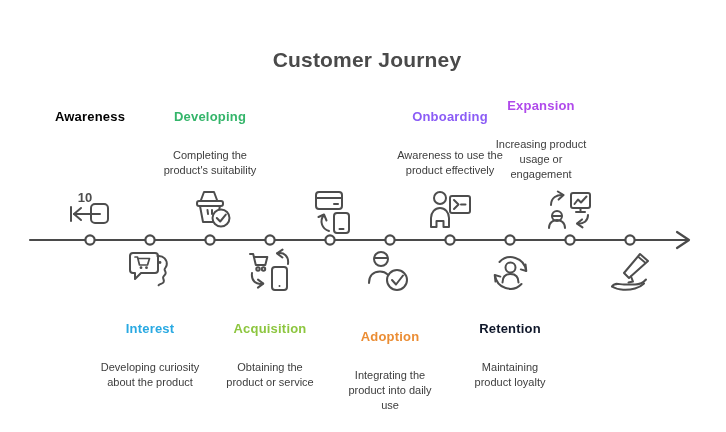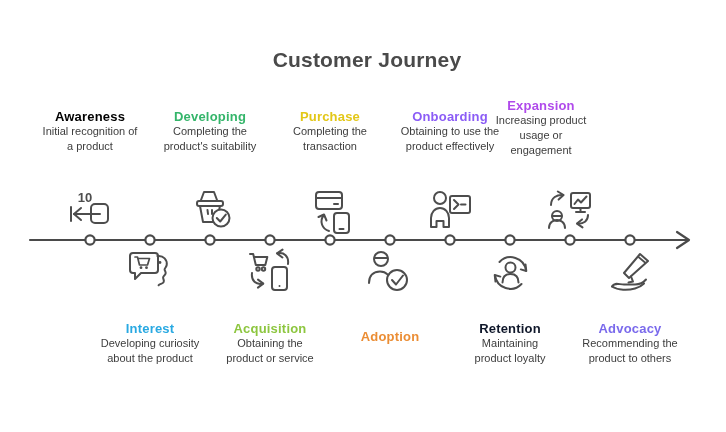--- a/index.html
+++ b/index.html
@@ -2,21 +2,21 @@
 <html><head>
 <meta charset="utf-8">
 <style>
   html,body{margin:0;padding:0;background:#fff;}
   .canvas{position:relative;width:726px;height:432px;background:#ffffff;overflow:hidden;
           font-family:"Liberation Sans",sans-serif;padding-left:8px;}
   .title{position:absolute;top:48px;left:0;right:0;text-align:center;
          font-size:21px;font-weight:bold;color:#4a4a4a;letter-spacing:.2px;}
   .stage{position:absolute;width:130px;text-align:center;}
   .stage-label{font-size:13px;font-weight:bold;letter-spacing:.2px;}
-  .stage-desc{margin-top:0;font-size:11px;line-height:15px;color:#3d3d3d;white-space:pre-line;}
+  .stage-desc{margin-top:24px;font-size:11px;line-height:15px;color:#3d3d3d;white-space:pre-line;}
   .icon{position:absolute;}
   .icon path,.icon rect,.icon circle,.icon line,.icon polyline{
         stroke:#4d4d4d;stroke-width:2;fill:none;stroke-linecap:round;stroke-linejoin:round;}
   .icon .thin{stroke-width:1.7;}
   .icon .wfill{fill:#ffffff;}
   .icon .dot{fill:#4d4d4d;stroke:none;}
   .icon text{fill:#4d4d4d;stroke:none;font-family:"Liberation Sans",sans-serif;
              font-size:13px;font-weight:bold;text-anchor:middle;}
   .timeline{position:absolute;left:0;top:225px;}
   .timeline line,.timeline polyline{stroke:#4a4a4a;stroke-width:2.2;fill:none;
@@ -25,36 +25,29 @@
 </style>
 </head>
 <body>
 
 <div class="canvas">
 
   <div class="title">Customer Journey</div>
 
   <div class="stage" style="left:25px;top:109px">
     <div class="stage-label" style="color: #000000;">Awareness</div>
-    <div class="stage-desc">Initial recognition of
-a product</div>
   </div>
   <div class="stage" style="left:145px;top:109px">
     <div class="stage-label" style="color: rgb(52, 181, 106);">Developing</div>
     <div class="stage-desc">Completing the
 product's suitability</div>
   </div>
-  <div class="stage" style="left:265px;top:109px">
-    <div class="stage-label" style="color: rgb(227, 199, 23);">Purchase</div>
-    <div class="stage-desc">Completing the
-transaction</div>
-  </div>
   <div class="stage" style="left:385px;top:109px">
     <div class="stage-label" style="color: #8b5cf6;">Onboarding</div>
-    <div class="stage-desc">Obtaining to use the
+    <div class="stage-desc">Awareness to use the
 product effectively</div>
   </div>
   <div class="stage" style="left:476px;top:98px">
     <div class="stage-label" style="color: rgb(176, 74, 235);">Expansion</div>
     <div class="stage-desc">Increasing product
 usage or
 engagement</div>
   </div>
 
   <svg class="icon" style="left:64px;top:187px" width="52" height="48" viewBox="0 0 52 48">
@@ -174,25 +167,23 @@
     <div class="stage-desc">Obtaining the
 product or service</div>
   </div>
   <div class="stage" style="left:85px;top:321px">
     <div class="stage-label" style="color: rgb(41, 169, 226);">Interest</div>
     <div class="stage-desc">Developing curiosity
 about the product</div>
   </div>
   <div class="stage" style="left:325px;top:329px">
     <div class="stage-label" style="color: rgb(235, 141, 52);">Adoption</div>
+    <div class="stage-desc">Integrating the
+product into daily
+use</div>
   </div>
   <div class="stage" style="left:445px;top:321px">
     <div class="stage-label" style="color: #0f172a;">Retention</div>
     <div class="stage-desc">Maintaining
 product loyalty</div>
   </div>
-  <div class="stage" style="left:565px;top:321px">
-    <div class="stage-label" style="color: rgb(122, 106, 236);">Advocacy</div>
-    <div class="stage-desc">Recommending the
-product to others</div>
-  </div>
 
 </div>
 
 </body></html>

